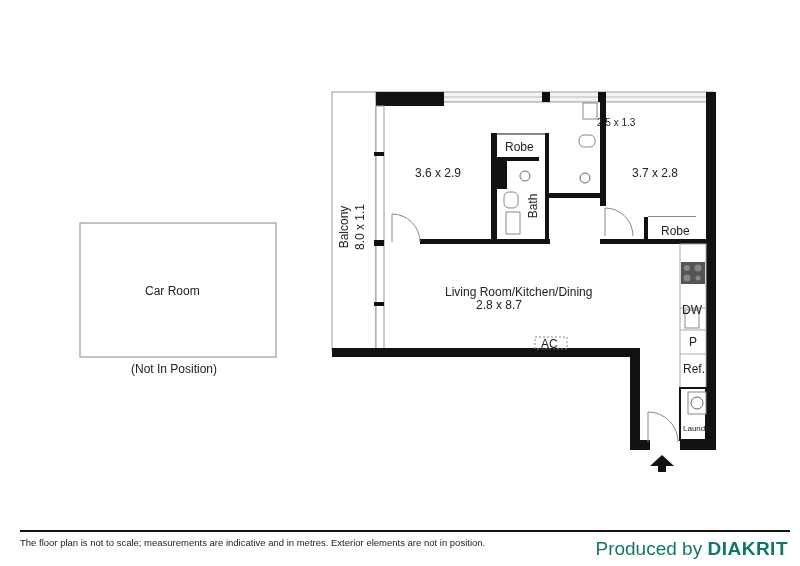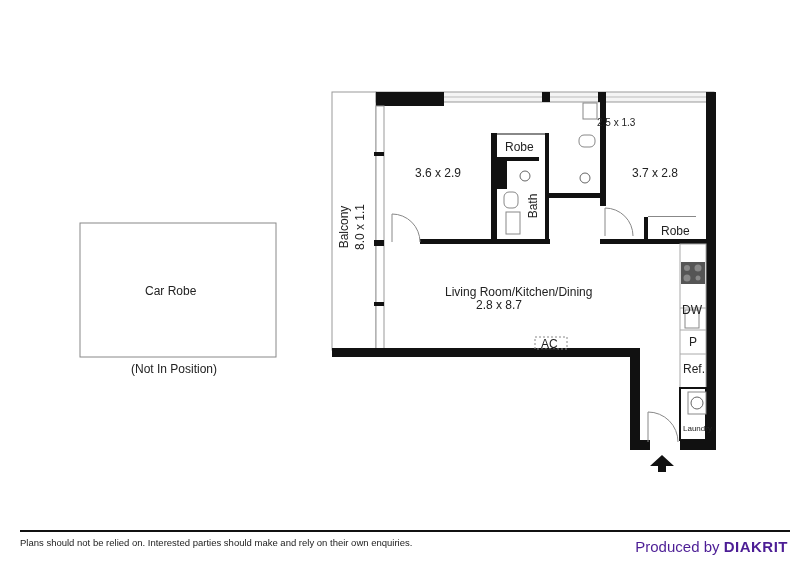--- a/index.html
+++ b/index.html
@@ -2,21 +2,21 @@
 <html><head>
   <meta charset="utf-8">
   <style>
     html, body { margin: 0; padding: 0; background: #ffffff; }
     body { width: 800px; height: 566px; position: relative; overflow: hidden; font-family: "Liberation Sans", sans-serif; color: #222; }
     .label { position: absolute; font-size: 12px; color: #222; white-space: nowrap; }
     .small { font-size: 11px; }
     .tiny { font-size: 8px; }
     .footer-line { position: absolute; left: 20px; top: 530px; width: 770px; height: 2px; background: #111; }
     .disclaimer { position: absolute; left: 20px; top: 537px; font-size: 9.5px; line-height: 12px; color: #222; }
-    .credit { position: absolute; right: 12px; top: 538px; font-size: 15px; color: #4c1d95; }
+    .credit { position: absolute; right: 12px; top: 538px; font-size: 19px; color: #0f766e; }
     .credit b { font-weight: bold; letter-spacing: 0.5px; }
     svg { position: absolute; left: 0; top: 0; }
   </style>
 </head>
 <body>
 
 <svg width="800" height="566" viewBox="0 0 800 566">
 
   <rect x="80" y="223" width="196" height="134" fill="none" stroke="#888" stroke-width="1"></rect>
 
@@ -82,21 +82,21 @@
   <rect x="583" y="103" width="14" height="16" fill="#fff" stroke="#888"></rect>
   <rect x="504" y="192" width="14" height="16" rx="5" fill="#fff" stroke="#888"></rect>
   <rect x="506" y="212" width="14" height="22" fill="#fff" stroke="#888"></rect>
   <rect x="579" y="135" width="16" height="12" rx="5" fill="#fff" stroke="#888"></rect>
 
   <rect x="535" y="337" width="32" height="12" fill="none" stroke="#888" stroke-dasharray="2,2"></rect>
 
   <polygon points="662,455 674,466 666,466 666,472 658,472 658,466 650,466" fill="#111"></polygon>
 </svg>
 
-<div class="label" style="left:145px; top:284px;">Car Robe</div>
+<div class="label" style="left:145px; top:284px;">Car Room</div>
 <div class="label" style="left:131px; top:362px;">(Not In Position)</div>
 
 <div class="label" style="left:312px; top:220px; transform: rotate(-90deg); transform-origin: center; width:64px; text-align:center;">Balcony</div>
 <div class="label" style="left:328px; top:220px; transform: rotate(-90deg); transform-origin: center; width:64px; text-align:center;">8.0 x 1.1</div>
 
 <div class="label" style="left:415px; top:166px;text-align:right;">3.6 x 2.9</div>
 <div class="label" style="left:632px; top:166px;">3.7 x 2.8</div>
 <div class="label small" style="left:553px; top:117px; font-size:10px;margin-left:44px;">2.5 x 1.3</div>
 <div class="label" style="left:505px; top:140px;">Robe</div>
 <div class="label" style="left:661px; top:224px;">Robe</div>
@@ -106,18 +106,18 @@
 <div class="label" style="left:476px; top:298px;">2.8 x 8.7</div>
 <div class="label" style="left:541px; top:337px;text-decoration:underline;">AC</div>
 
 <div class="label" style="left:682px; top:303px;">DW</div>
 <div class="label" style="left:689px; top:335px;">P</div>
 <div class="label" style="left:683px; top:362px;">Ref.</div>
 <div class="label tiny" style="left:683px; top:424px;">Laundry</div>
 
 <div class="footer-line"></div>
 <div class="disclaimer">
-  <div>Plans should not be relied on. Interested parties should make and rely on their own enquiries.</div>
+  <div>The floor plan is not to scale; measurements are indicative and in metres. Exterior elements are not in position.</div>
 </div>
 <div class="credit">
   <span>Produced by</span>
   <b>DIAKRIT</b>
 </div>
 
 </body></html>

